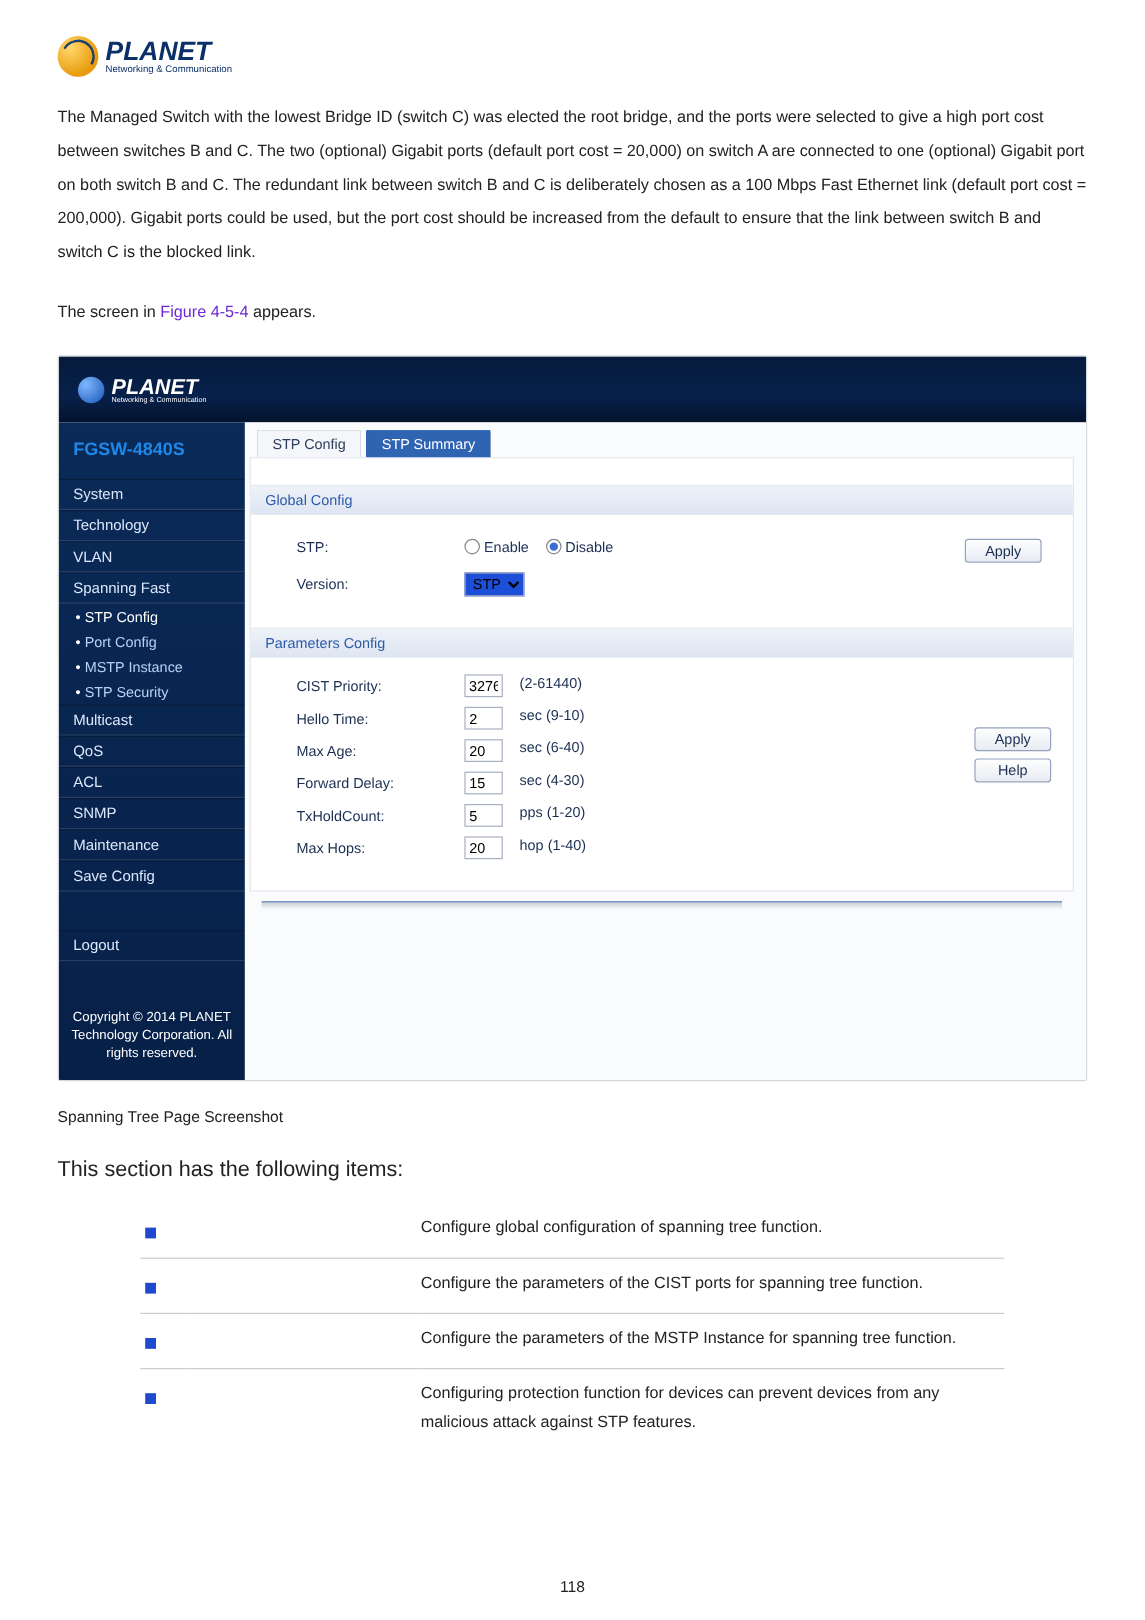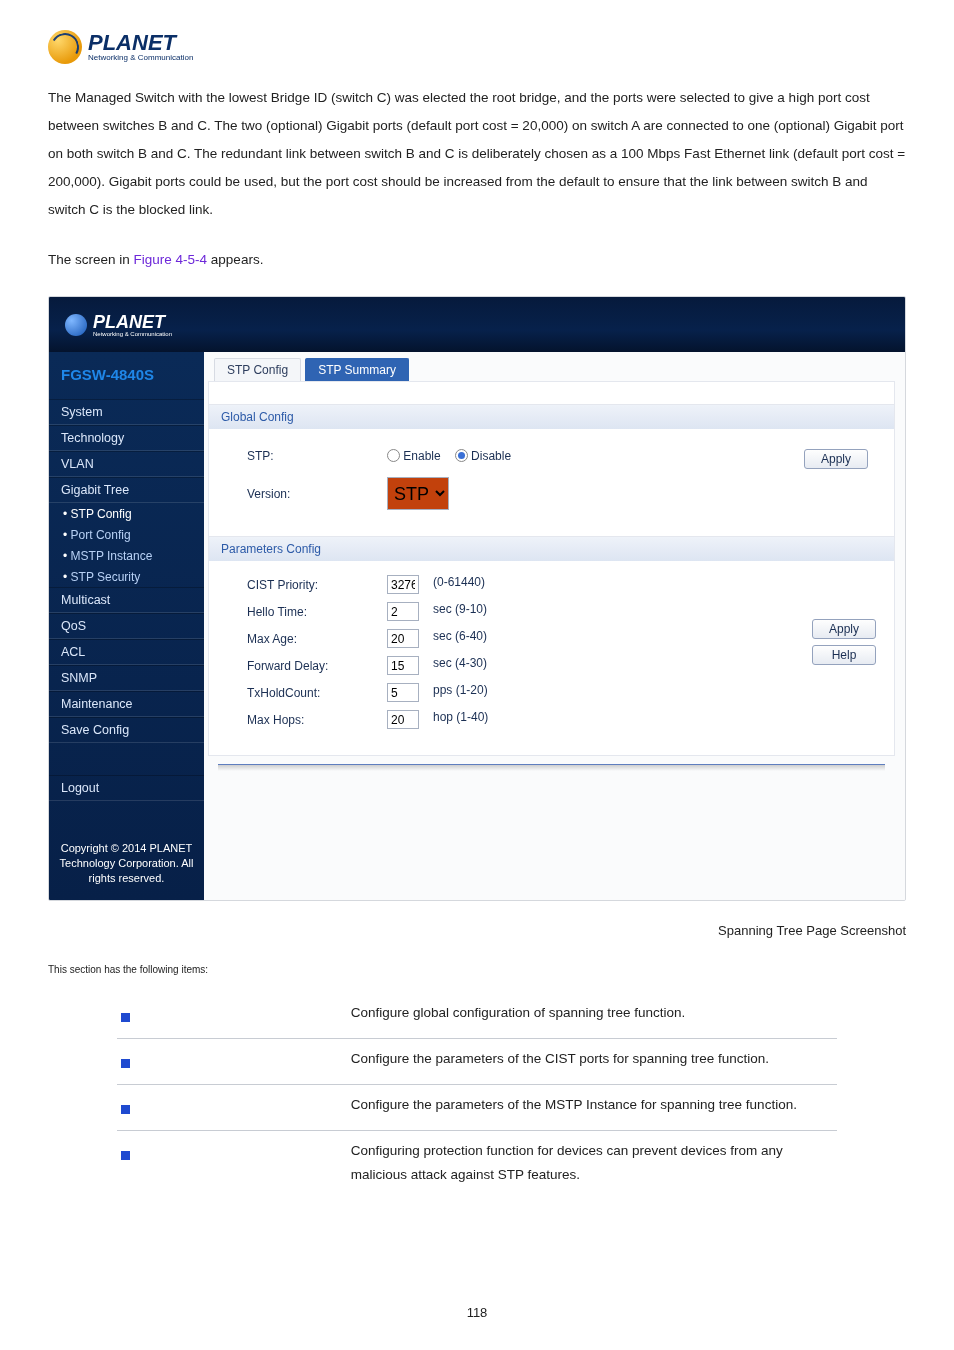--- a/index.html
+++ b/index.html
@@ -88,32 +88,32 @@
     background: linear-gradient(#eef2f9,#dde5f2); color: #2d5ba8; font-size: 12px;
     padding: 5px 12px; border-top: 1px solid #e4e7ee;
   }
   .section-head:first-child { border-top: none; }
   .section-body { padding: 14px 18px 18px 38px; font-size: 12px; color: #1b2f53; }
   .form-row { display: flex; align-items: center; margin-bottom: 8px; }
   .form-label { width: 140px; }
   .form-mid { width: 200px; display: flex; align-items: flex-start; gap: 14px; }
   .hint { color: #1b2f53; }
   .select {
-    border: 1px solid #a7b0c0; font-size: 18px; padding: 1px 2px; background: #c2410c; height: 33px;
+    border: 1px solid #a7b0c0; font-size: 12px; padding: 1px 2px; background: #1d4ed8; height: 20px;
   }
   .num-input {
     width: 32px; border: 1px solid #a7b0c0; font-size: 12px; padding: 1px 3px; height: 19px; background: #fff;
   }
   .btn {
     background: linear-gradient(#fefefe,#e7ebf2); border: 1px solid #94a2bd; border-radius: 3px;
     padding: 2px 16px; font-size: 12px; color: #1b2f53; cursor: pointer; min-width: 58px; text-align: center;
   }
   .right-col { margin-left: auto; padding-right: 8px; display: flex; flex-direction: column; gap: 6px; }
-  .caption { text-align: right; font-size: 13px; margin: 22px 0 26px; }
-  .items-intro { font-size: 10px; margin-bottom: 18px; }
+  .caption { text-align: left; font-size: 13px; margin: 22px 0 26px; }
+  .items-intro { font-size: 18px; margin-bottom: 18px; }
   .items-table { width: 84%; margin: 0 auto; font-size: 13.5px; border-collapse: collapse; }
   .items-table td { padding: 8px 4px 8px 4px; vertical-align: top; border-top: 1px solid #c8ccd3; line-height: 24px; }
   .items-table tr:first-child td { border-top: none; }
   .sq { width: 9px; height: 9px; background: #1f4ad0; display: inline-block; }
   .td-icon { width: 40px; padding-top: 13px !important; }
   .td-term { width: 190px; font-weight: bold; color: #000; }
   .page-num { text-align: center; font-size: 13px; margin-top: 110px; }
   .radio { appearance: none; width: 13px; height: 13px; border: 1px solid #888; border-radius: 50%; display: inline-block; position: relative; vertical-align: -2px; }
   .radio.checked::after { content: ""; width: 7px; height: 7px; background: #3a70d6; border-radius: 50%; position: absolute; top: 2px; left: 2px; }
   .rule { border: none; border-top: 1.5px solid #5e7ebf; margin: 8px 10px 0 10px; }
@@ -147,21 +147,21 @@
         <span class="sub">Networking &amp; Communication</span>
       </span>
     </div>
   </div>
   <div class="shot-body">
     <div class="sidebar">
       <div class="model">FGSW-4840S</div>
       <div class="nav-row">System</div>
       <div class="nav-row">Technology</div>
       <div class="nav-row">VLAN</div>
-      <div class="nav-row">Gigabit Tree</div>
+      <div class="nav-row">Spanning Fast</div>
       <div class="nav-sub active"><span class="dot"></span><span>STP Config</span></div>
       <div class="nav-sub"><span class="dot"></span><span>Port Config</span></div>
       <div class="nav-sub"><span class="dot"></span><span>MSTP Instance</span></div>
       <div class="nav-sub"><span class="dot"></span><span>STP Security</span></div>
       <div class="nav-row">Multicast</div>
       <div class="nav-row">QoS</div>
       <div class="nav-row">ACL</div>
       <div class="nav-row">SNMP</div>
       <div class="nav-row">Maintenance</div>
       <div class="nav-row">Save Config</div>
@@ -197,21 +197,21 @@
             </div>
           </div>
         </div>
 
         <div class="section-head">Parameters Config</div>
         <div class="section-body" style="position:relative">
           <div class="form-row">
             <div class="form-label">CIST Priority:</div>
             <div class="form-mid">
                 <input class="num-input" value="32768" style="">
-                <span class="hint">(0-61440)</span>
+                <span class="hint">(2-61440)</span>
               </div>
           </div>
           <div class="form-row">
             <div class="form-label">Hello Time:</div>
             <div class="form-mid">
                 <input class="num-input" value="2" style="">
                 <span class="hint">sec (9-10)</span>
               </div>
           </div>
           <div class="form-row">

